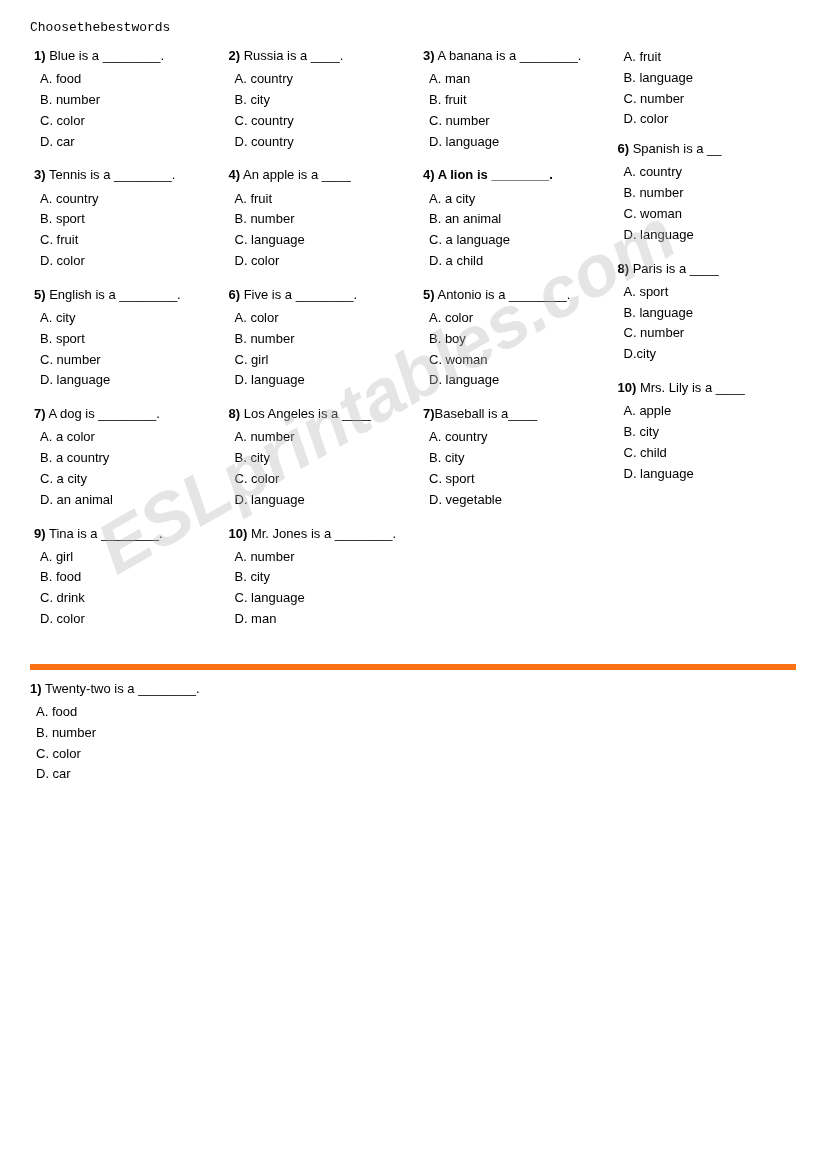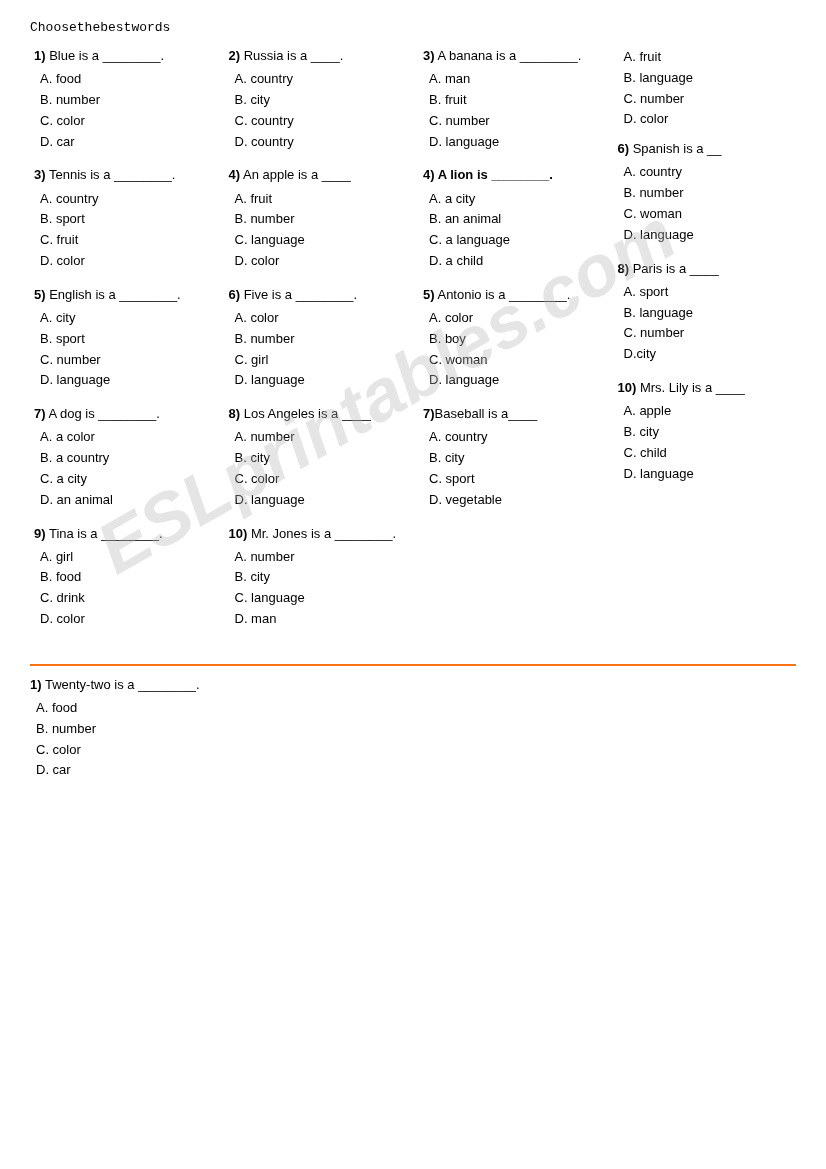--- a/index.html
+++ b/index.html
@@ -54,21 +54,21 @@
     .options {
       margin-left: 6px;
       line-height: 1.6;
     }
     .options div {
       font-size: 13px;
     }
     .bottom-section {
       margin-top: 20px;
       padding-top: 10px;
-      border-top: 2px solid #f97316;
+      border-top: 6px solid #f97316;
     }
   </style>
 </head>
 <body>
 
 <div class="watermark">ESLprintables.com</div>
 
 <div class="header">Choosethebestwords</div>
 
 <div class="columns-wrapper">

